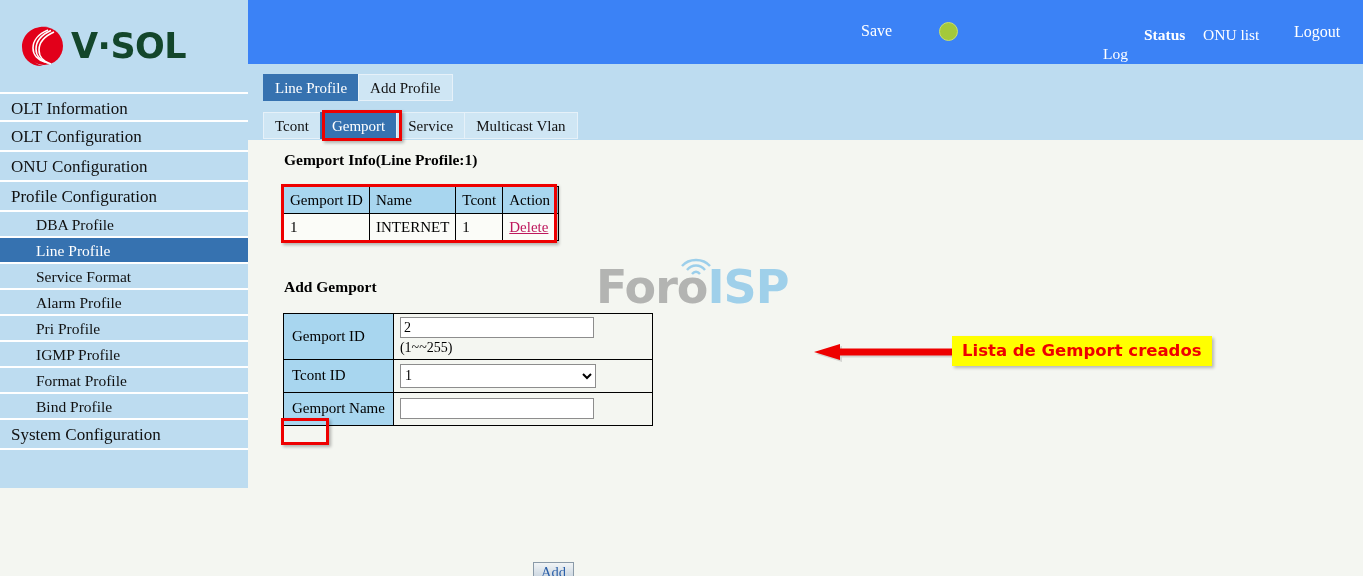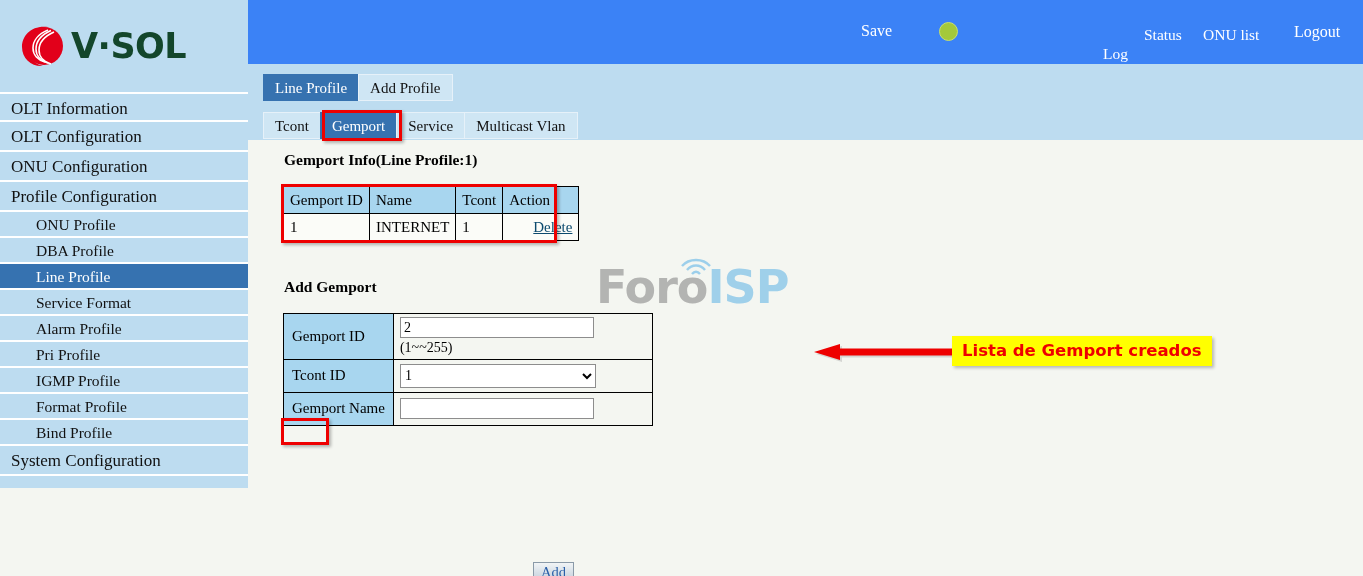--- a/index.html
+++ b/index.html
@@ -96,21 +96,21 @@
   }
   .hdr-link {
     position: absolute;
     top: 26px;
     font-size: 15.5px;
     color: #ffffff;
     cursor: pointer;
     white-space: nowrap;
   }
   #hdr-log { left: 855px; margin-top: 19px; }
-  #hdr-status { left: 896px; }
+  #hdr-status { left: 896px; font-weight: bold; }
   #hdr-onulist { left: 955px; }
   #hdr-logout { left: 1046px; top: 23px; font-size: 16px; }
 
   
   #tabzone {
     position: absolute;
     left: 248px; top: 64px;
     width: 1115px;
     height: 76px;
     background: #bddcf0;
@@ -181,24 +181,23 @@
     font-weight: normal;
     font-family: "Liberation Serif", serif;
   }
   #info-table thead td { background: #a8d6ef; }
   #info-table tbody td { background: #fbfcf8; }
   .c-gid   { width: 86px; }
   .c-name  { width: 82px; }
   .c-tcont { width: 36px; }
   .c-act   { width: 56px; }
   .dellink {
-    color: #0c4a6e;
+    color: #be185d;
     text-decoration: underline;
     cursor: pointer;
-    margin-left: 24px;
   }
 
   
   #annot-arrow {
     position: absolute;
     left: 566px; top: 204px;
     width: 140px; height: 20px;
     pointer-events: none;
   }
   #annot-label {
@@ -317,21 +316,20 @@
         </div>
         <div class="vsol-text">V·SOL</div>
       </div>
     </div>
 
     <div class="menu-list">
         <div class="menu-item first">OLT Information</div>
         <div class="menu-item">OLT Configuration</div>
         <div class="menu-item">ONU Configuration</div>
         <div class="menu-item">Profile Configuration</div>
-        <div class="menu-item sub">ONU Profile</div>
         <div class="menu-item sub">DBA Profile</div>
         <div class="menu-item sub active">Line Profile</div>
         <div class="menu-item sub">Service Format</div>
         <div class="menu-item sub">Alarm Profile</div>
         <div class="menu-item sub">Pri Profile</div>
         <div class="menu-item sub">IGMP Profile</div>
         <div class="menu-item sub">Format Profile</div>
         <div class="menu-item sub">Bind Profile</div>
         <div class="menu-item">System Configuration</div>
       </div>

